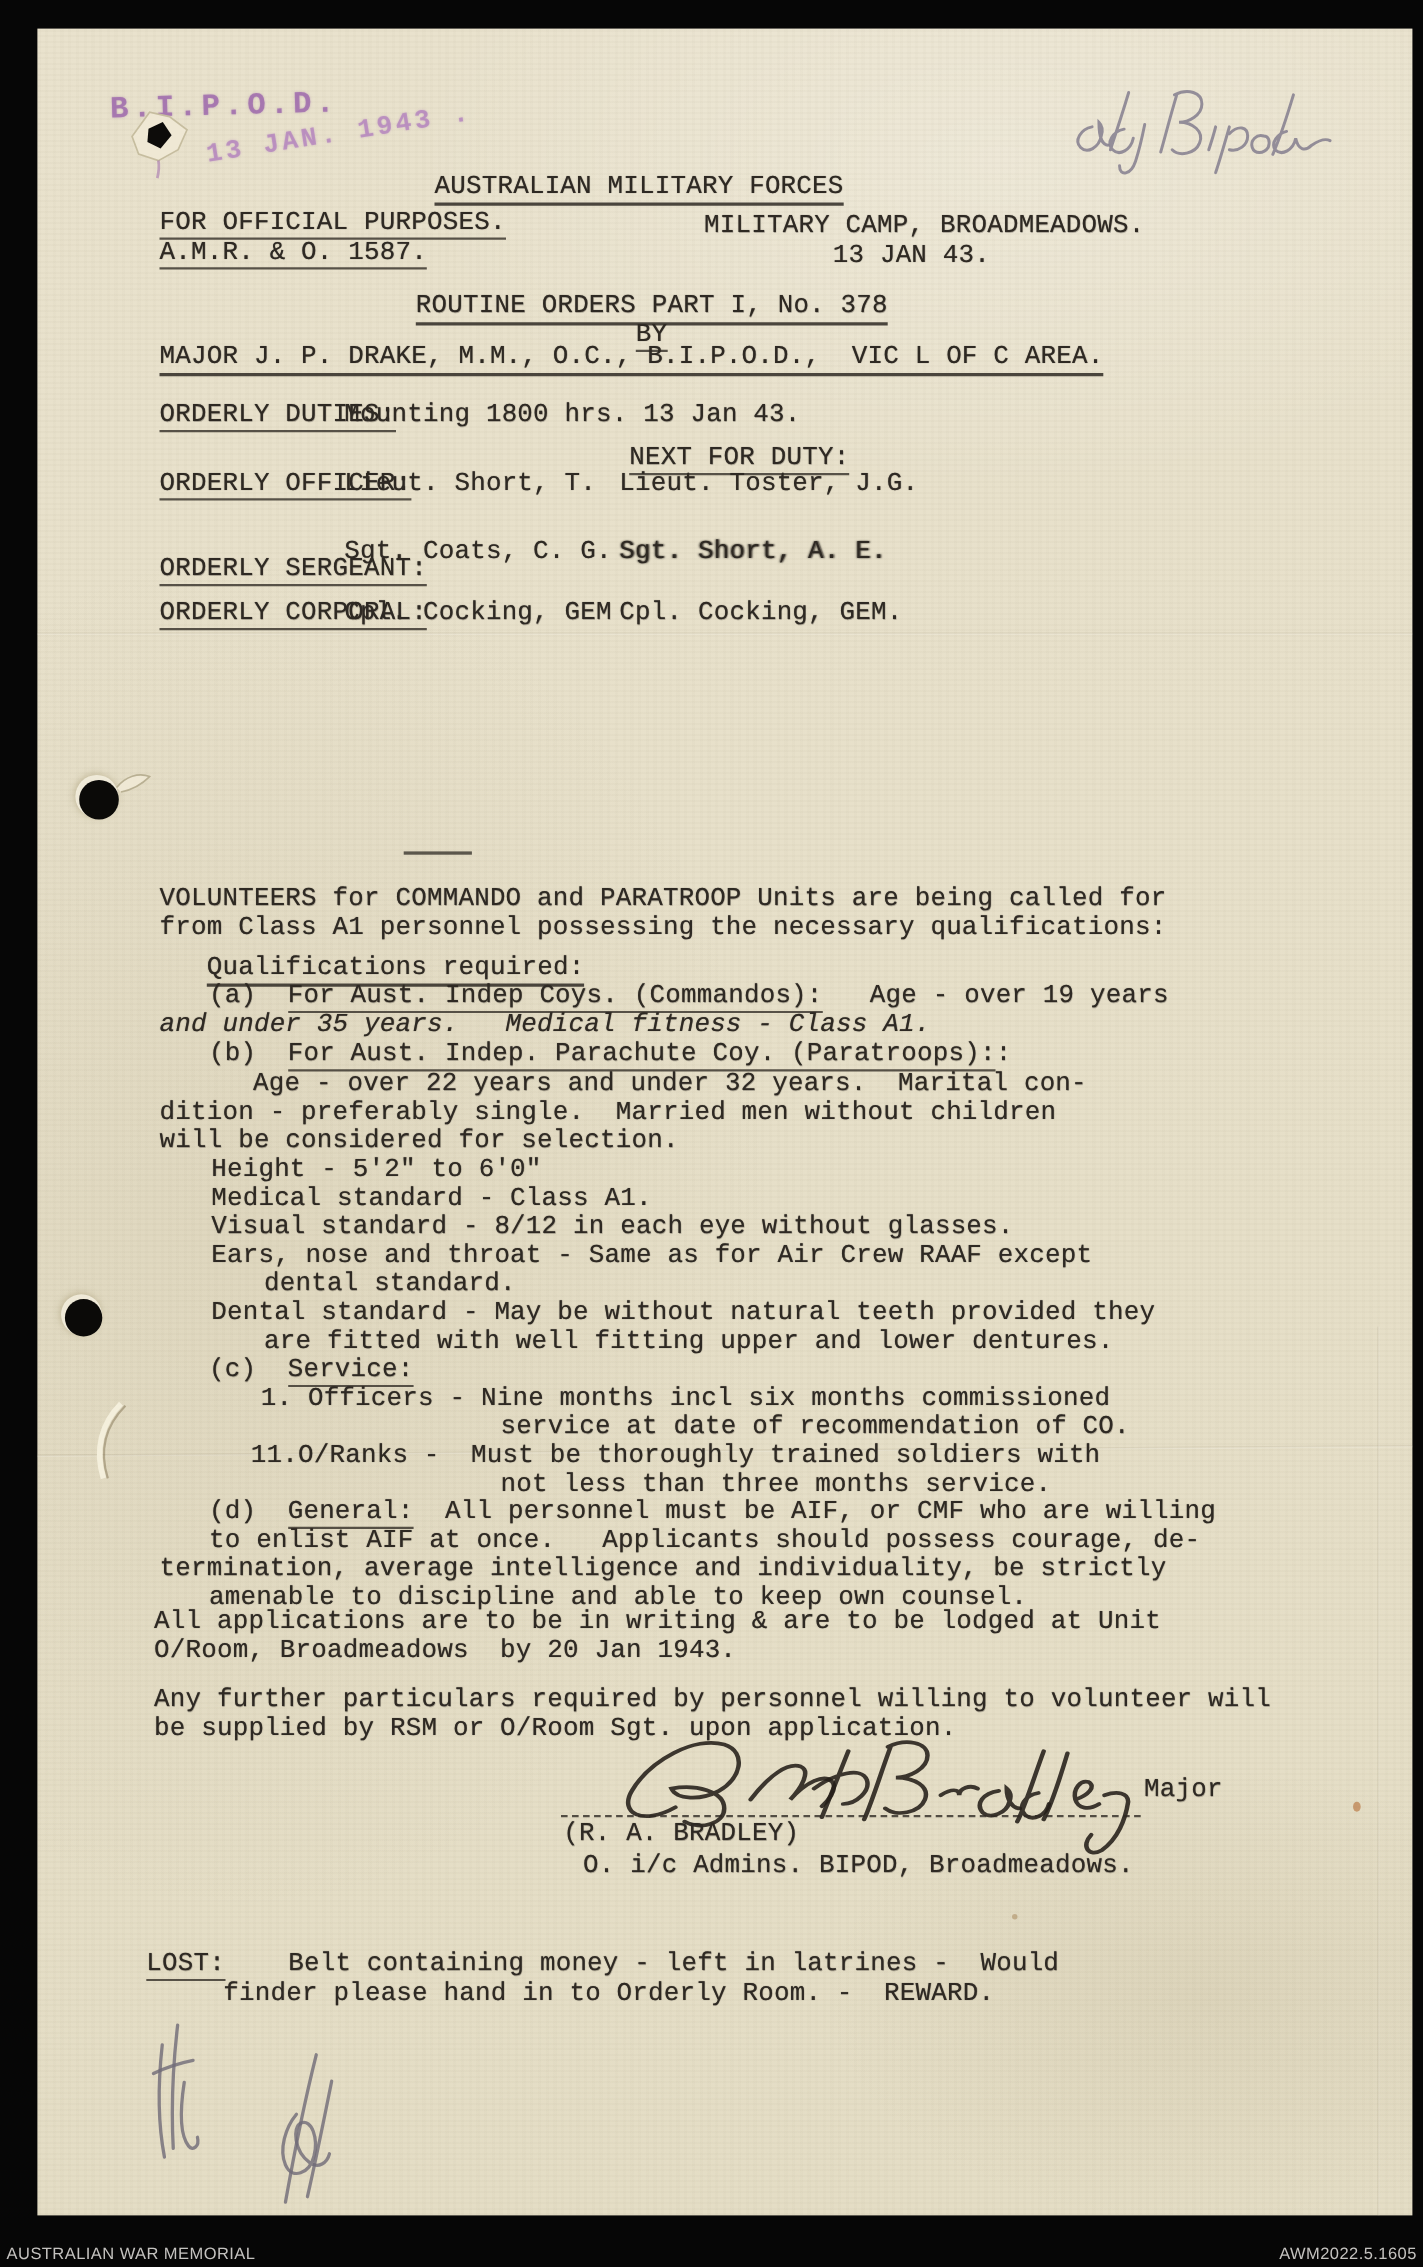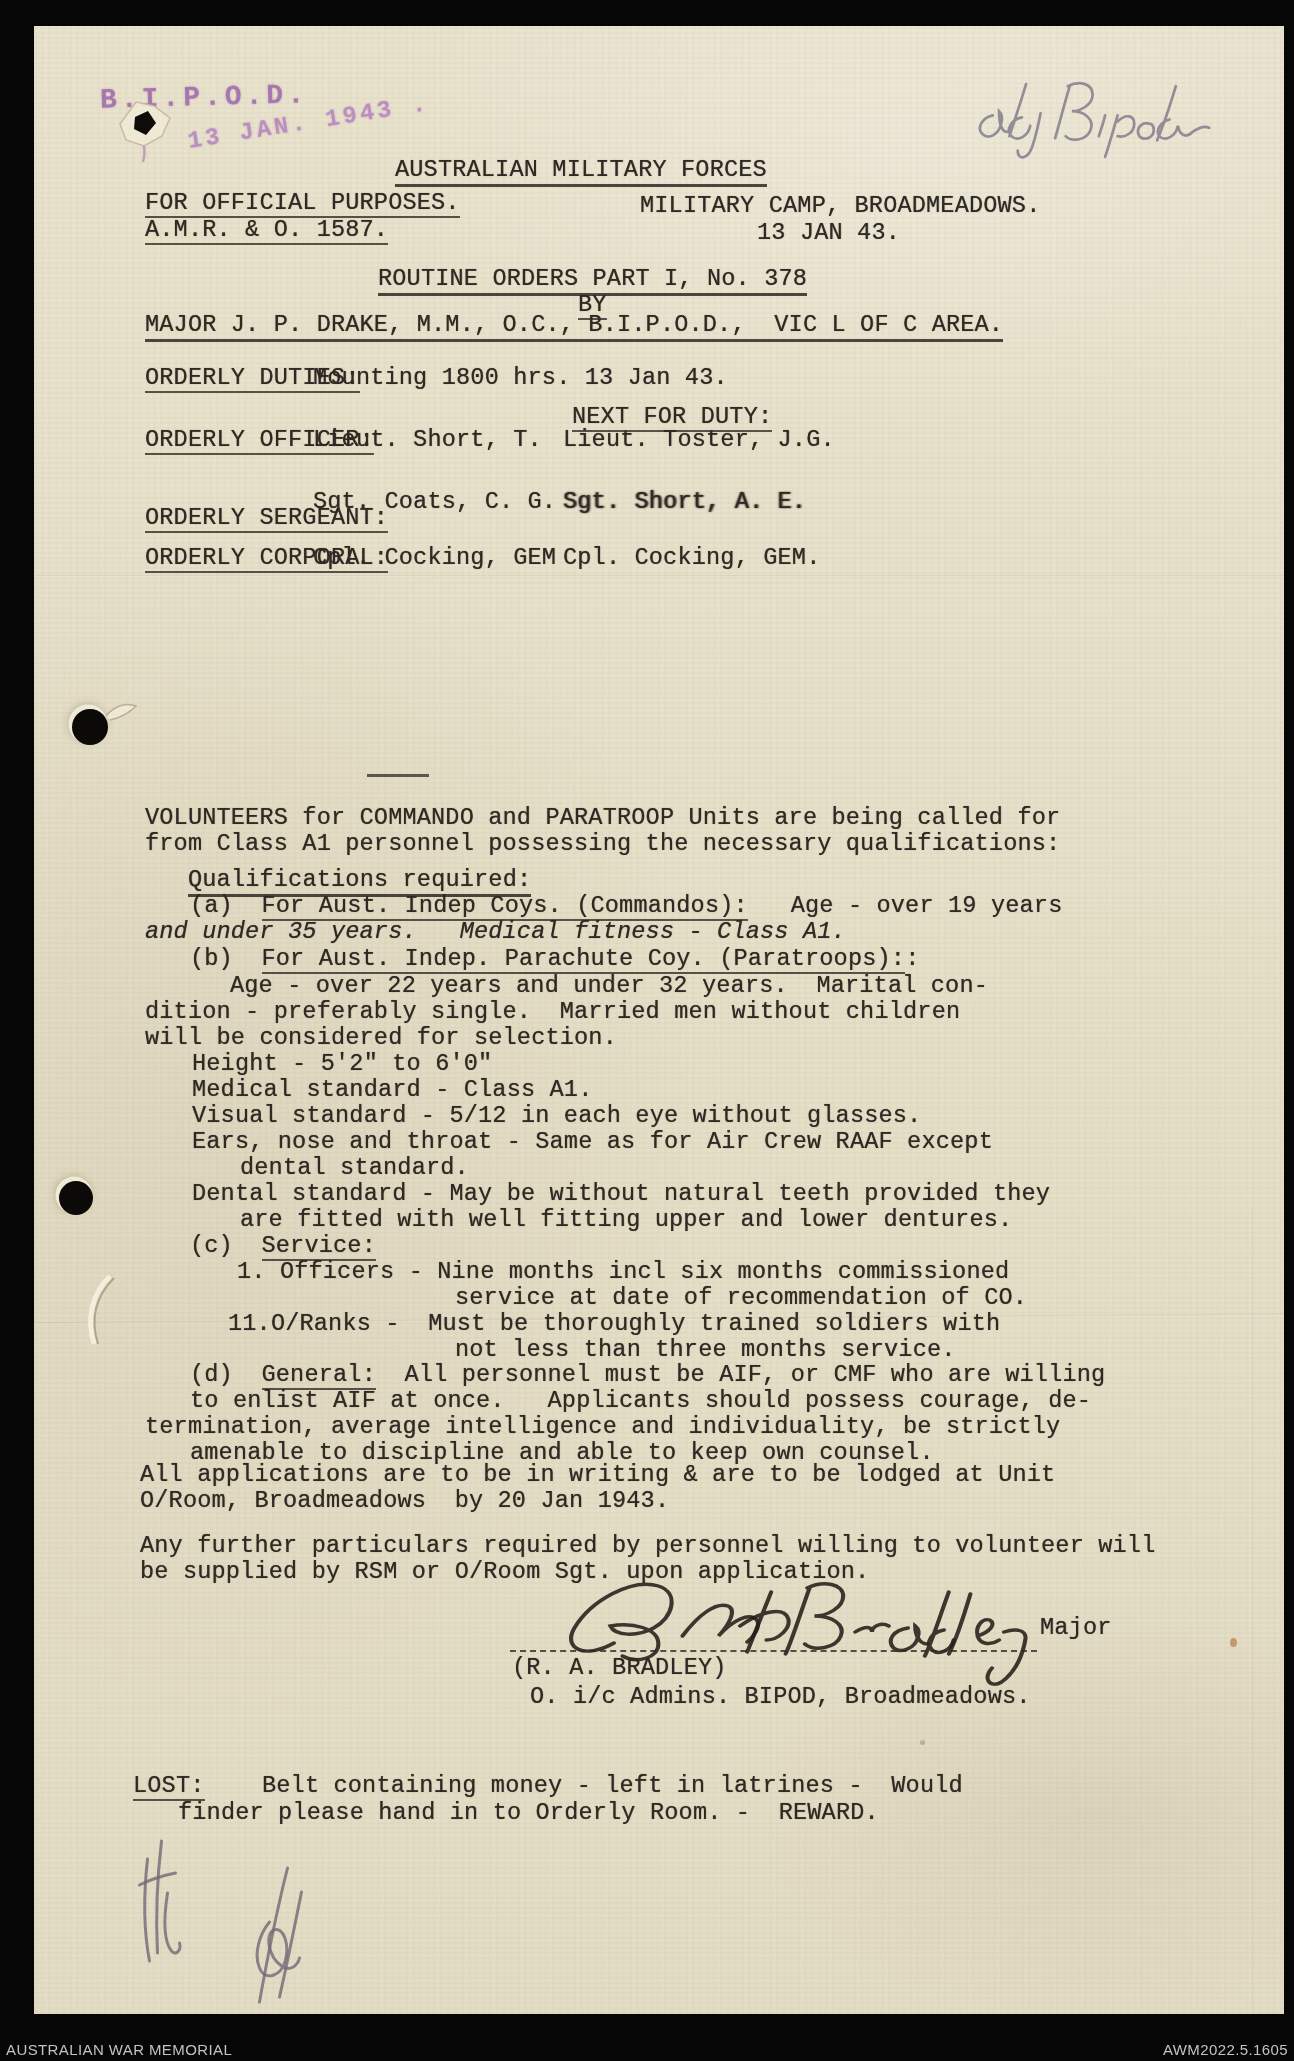--- a/index.html
+++ b/index.html
@@ -133,21 +133,21 @@
 <div class="t" style="left:190px;top:893px;"><span>(a)  </span><span class="u">For Aust. Indep Coys. (Commandos):</span><span>   Age - over 19 years</span></div>
 <div class="t" style="left:145px;top:919px;font-style:italic;">and under 35 years.   Medical fitness - Class A1.</div>
 
 <div class="t" style="left:190px;top:946px;"><span>(b)  </span><span class="u">For Aust. Indep. Parachute Coy. (Paratroops):</span><span>:</span></div>
 
 <div class="t" style="left:230px;top:973px;">Age - over 22 years and under 32 years.  Marital con-</div>
 <div class="t" style="left:145px;top:999px;">dition - preferably single.  Married men without children</div>
 <div class="t" style="left:145px;top:1025px;">will be considered for selection.</div>
 <div class="t" style="left:192px;top:1051px;">Height - 5'2" to 6'0"</div>
 <div class="t" style="left:192px;top:1077px;">Medical standard - Class A1.</div>
-<div class="t" style="left:192px;top:1103px;">Visual standard - 5/12 in each eye without glasses.</div>
+<div class="t" style="left:192px;top:1103px;">Visual standard - 8/12 in each eye without glasses.</div>
 <div class="t" style="left:192px;top:1129px;">Ears, nose and throat - Same as for Air Crew RAAF except</div>
 <div class="t" style="left:240px;top:1155px;">dental standard.</div>
 <div class="t" style="left:192px;top:1181px;">Dental standard - May be without natural teeth provided they</div>
 <div class="t" style="left:240px;top:1207px;">are fitted with well fitting upper and lower dentures.</div>
 
 <div class="t" style="left:190px;top:1233px;"><span>(c)  </span><span class="u">Service:</span></div>
 
 <div class="t" style="left:237px;top:1259px;">1. Officers - Nine months incl six months commissioned</div>
 <div class="t" style="left:455px;top:1285px;">service at date of recommendation of CO.</div>
 <div class="t" style="left:228px;top:1311px;">11.O/Ranks -  Must be thoroughly trained soldiers with</div>
@@ -177,21 +177,21 @@
   <path class="ink-stroke" d="M380,84 C390,80 398,82 398,90 C396,106 390,124 378,134 C368,141 362,130 370,120"></path>
 </svg>
 
 <div class="t" style="left:1040px;top:1615px;">Major</div>
 <div class="sig-rule"></div>
 <div class="t" style="left:512px;top:1655px;">(R. A. BRADLEY)</div>
 <div class="t" style="left:530px;top:1684px;">O. i/c Admins. BIPOD, Broadmeadows.</div>
 
 <div class="t" style="left:133px;top:1773px;"><span class="u">LOST:</span></div>
 <div class="t" style="left:262px;top:1773px;">Belt containing money - left in latrines -  Would</div>
-<div class="t" style="left:178px;top:1800px;">finder please hand in to Orderly Room. -  REWARD.</div>
+<div class="t" style="left:203px;top:1800px;">finder please hand in to Orderly Room. -  REWARD.</div>
 
 <svg width="75" height="135" viewBox="0 0 70 135" style="left:125px;top:1835px;">
   <path class="scribble-stroke" d="M34,6 C30,40 28,80 30,118"></path>
   <path class="scribble-stroke" d="M20,24 C16,60 16,95 22,126"></path>
   <path class="scribble-stroke" d="M12,50 C24,44 38,40 48,38"></path>
   <path class="scribble-stroke" d="M40,58 C36,84 36,106 44,116 C48,121 54,116 52,108"></path>
 </svg>
 <svg width="80" height="155" viewBox="0 0 75 155" style="left:237px;top:1862px;">
   <path class="scribble-stroke" d="M48,6 C38,46 28,95 20,140"></path>
   <path class="scribble-stroke" d="M30,60 C20,72 14,92 20,106 C26,120 42,114 46,98 C50,82 44,64 34,68 C26,72 28,94 42,104 C50,110 58,104 60,96"></path>

